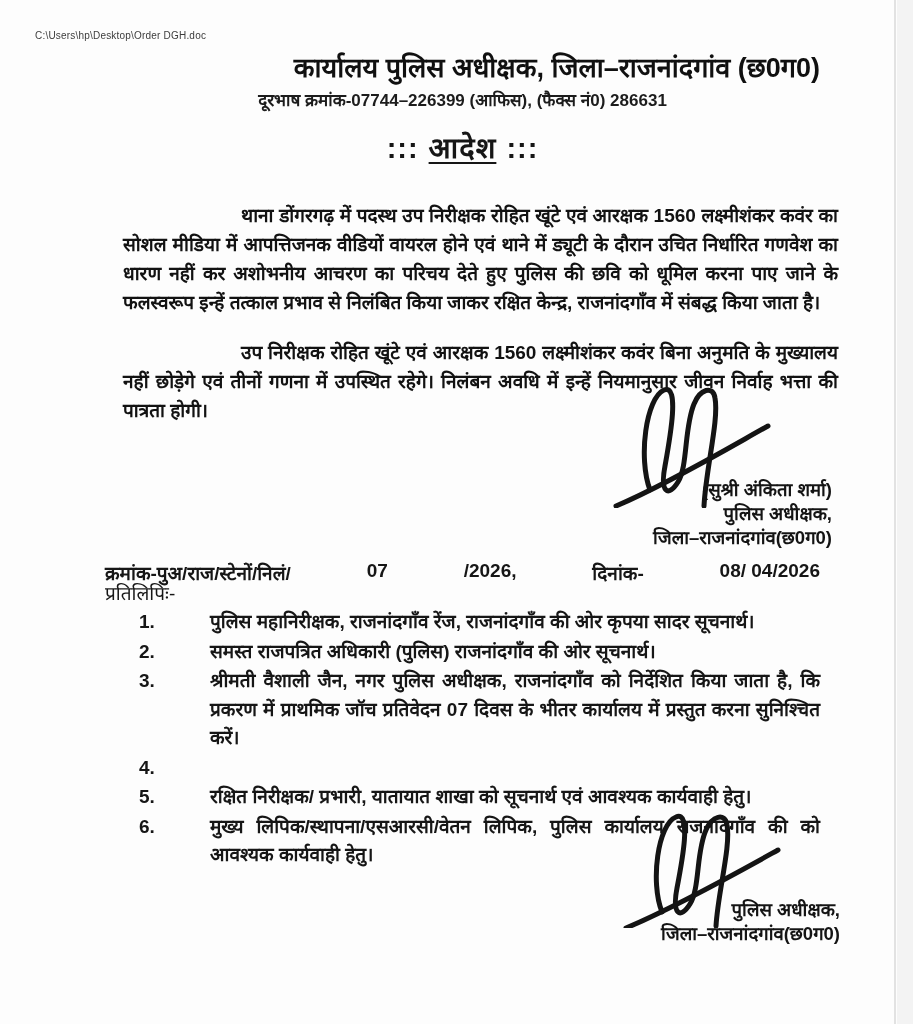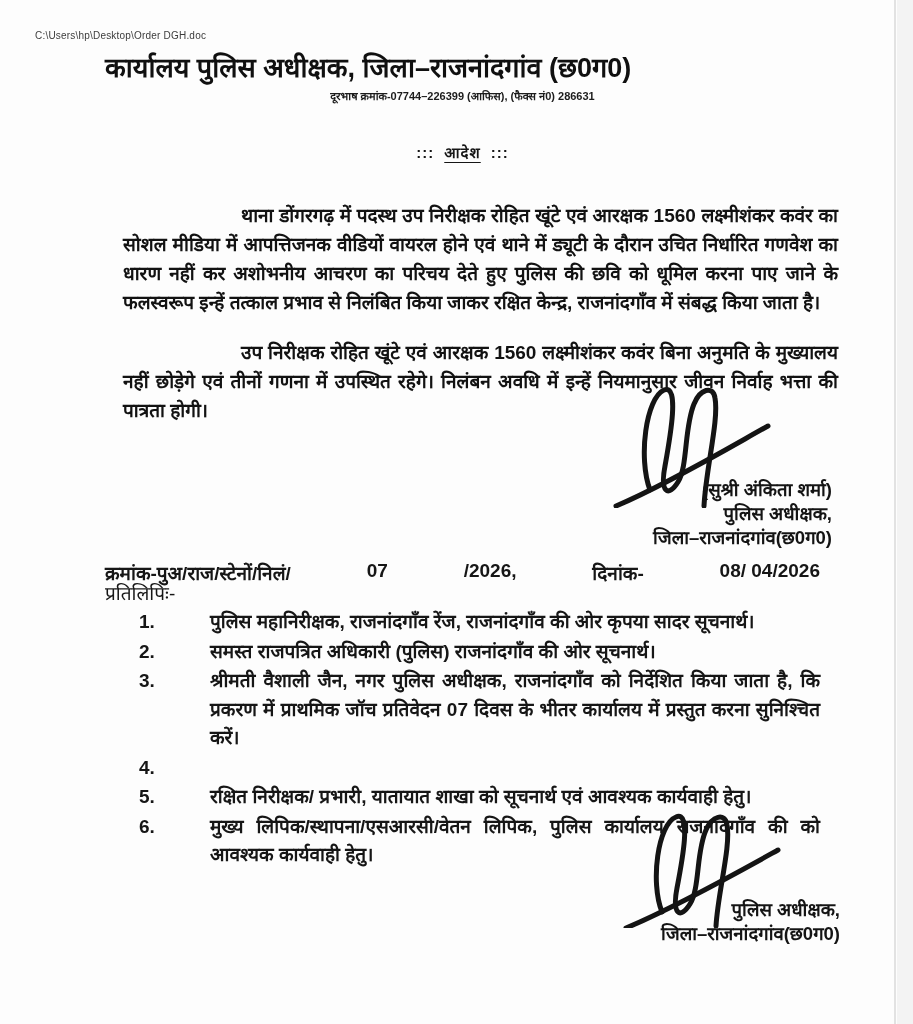--- a/index.html
+++ b/index.html
@@ -21,30 +21,30 @@
   }
   .content { position:absolute; left:105px; top:0; width:715px; height:100%; }
 
   .filepath {
     position:absolute; left:35px; top:30px;
     font-family:Liberation Sans, sans-serif;
     font-size:10px; color:#3c3c3c; letter-spacing:0.2px;
   }
   .office-title {
     position:absolute; left:0; right:0; top:48px;
-    text-align:left; font-size:27px; font-weight:bold; color:#101010;
+    text-align:right; font-size:27px; font-weight:bold; color:#101010;
     white-space:nowrap;
   }
   .contact-line {
     position:absolute; left:0; right:0; top:88px;
-    text-align:center; font-size:11px; font-weight:bold; color:#1c1c1c;
+    text-align:center; font-size:17px; font-weight:bold; color:#1c1c1c;
   }
   .order-heading {
-    position:absolute; left:0; right:0; top:142px;
-    text-align:center; font-size:15px; font-weight:bold; letter-spacing:1px;
+    position:absolute; left:0; right:0; top:127px;
+    text-align:center; font-size:29px; font-weight:bold; letter-spacing:1px;
   }
   .order-heading .u { text-decoration:underline; text-underline-offset:4px; margin:0 10px; }
 
   .body-para {
     position:absolute; left:0; width:715px;
     margin:18px; font-size:19px; line-height:29px; font-weight:600;
     text-align:justify; text-indent:118px; color:#121212;
   }
   .para1 { top:183px; }
   .para2 { top:320px; }

